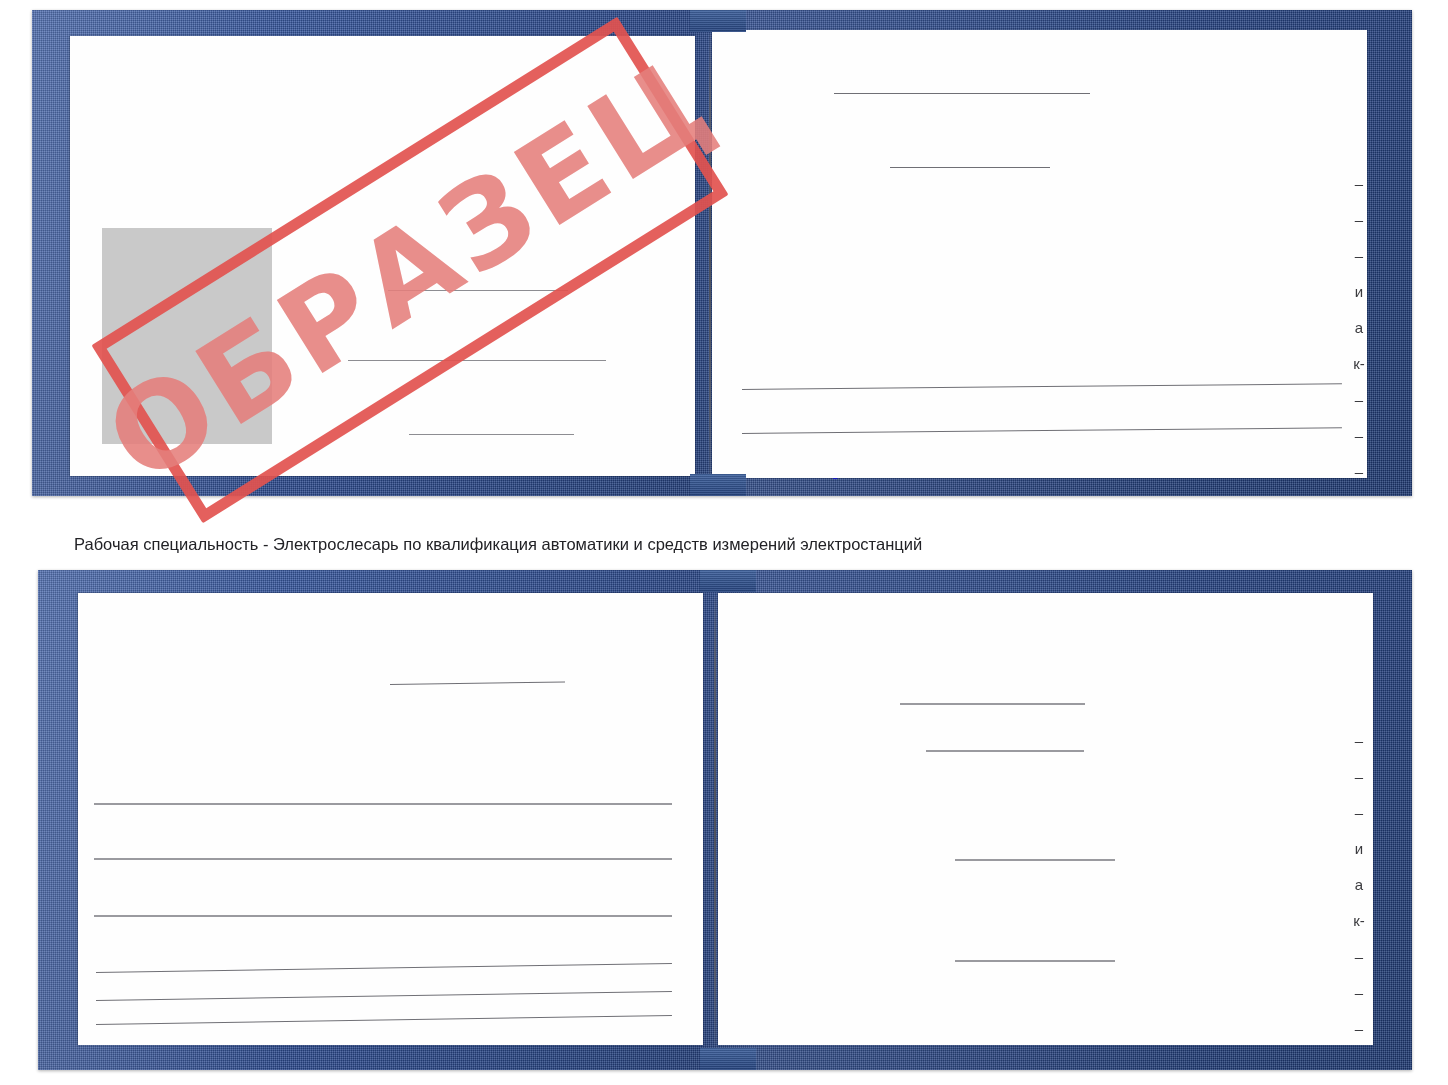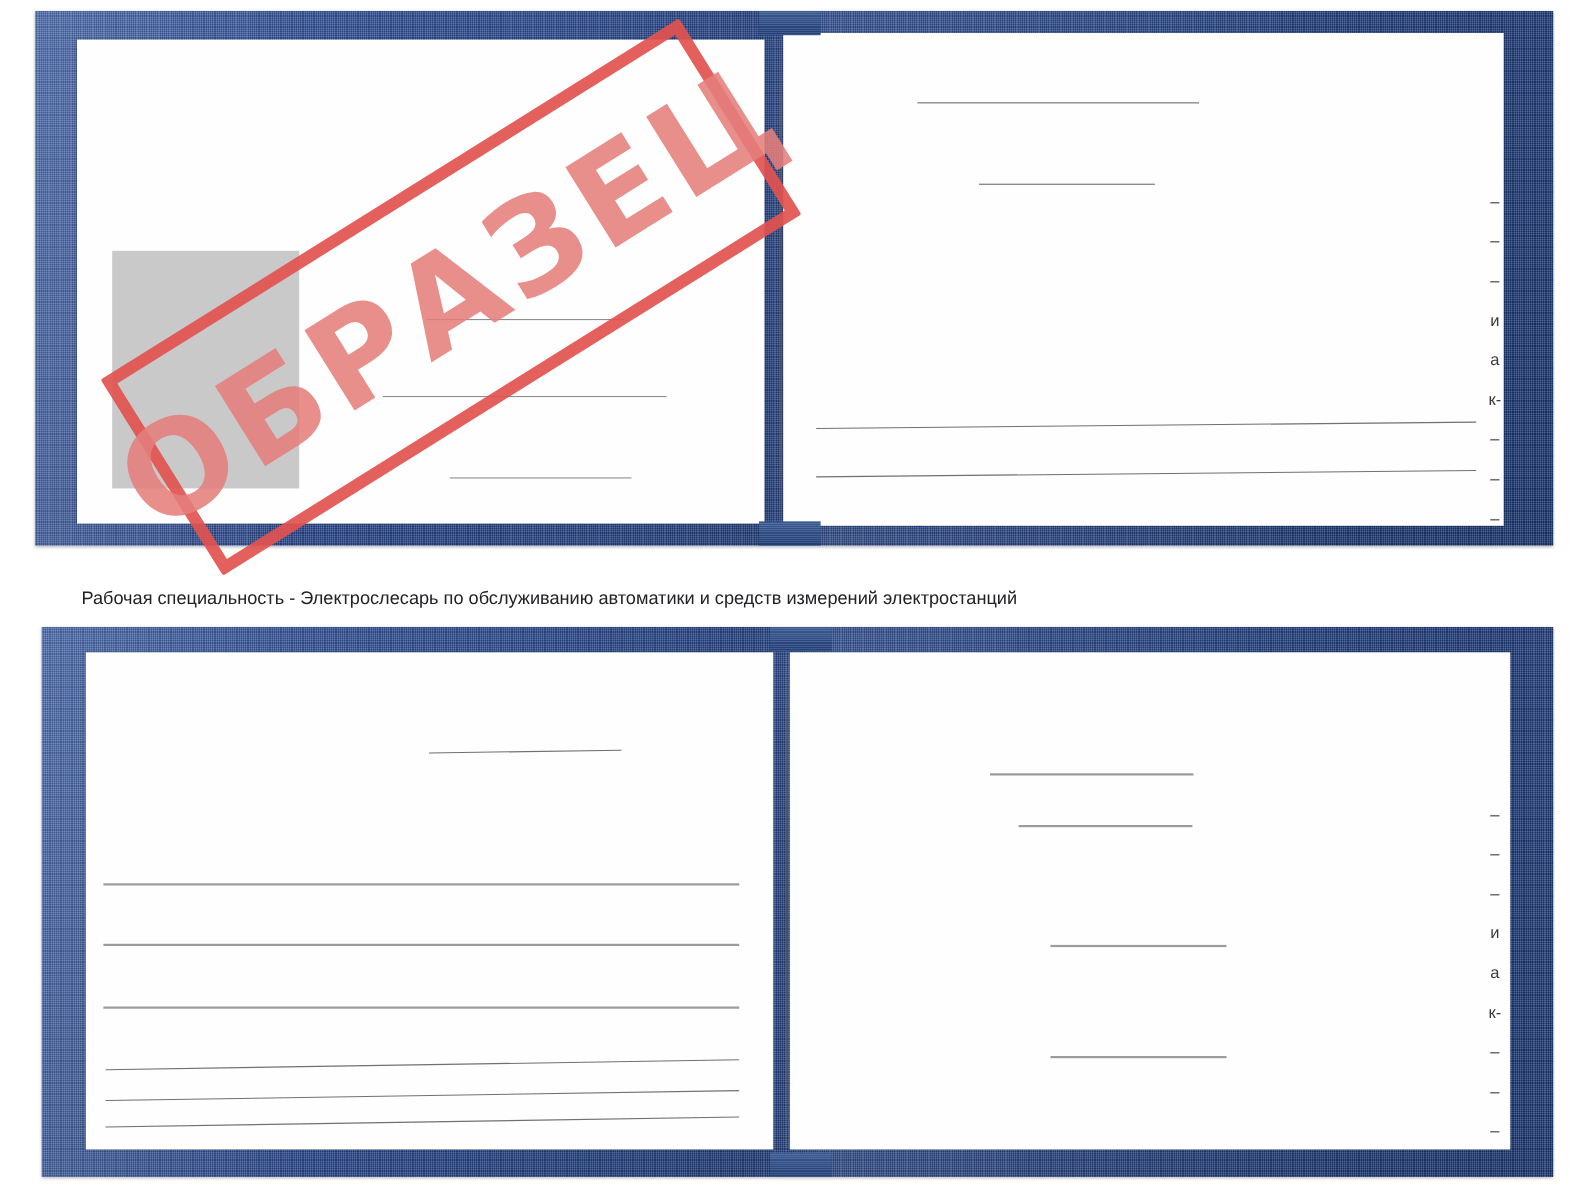--- a/index.html
+++ b/index.html
@@ -162,21 +162,21 @@
   <div>–</div>
   <div>–</div>
   <div>–</div>
 </div>
 
 <div class="stamp" style="left:100px;top:165px;width:620px;height:210px;transform:rotate(-32deg);">
   <div class="frame"></div>
   <div class="word">ОБРАЗЕЦ</div>
 </div>
 
-<div class="caption" style="left:74px;top:533px;">Рабочая специальность - Электрослесарь по обслуживанию автоматики и средств измерений электростанций</div>
+<div class="caption" style="left:74px;top:533px;">Рабочая специальность - Электрослесарь по квалификация автоматики и средств измерений электростанций</div>
 
 <div class="cert" style="left:38px;top:570px;width:1374px;height:500px;"></div>
 
 <div class="spine-tab" style="left:700px;top:570px;"></div>
 <div class="spine-tab" style="left:700px;top:1048px;"></div>
 
 <div class="page left" style="left:78px;top:593px;width:625px;height:452px;"></div>
 <div class="page" style="left:718px;top:593px;width:655px;height:452px;"></div>
 <div class="fold" style="left:714px;top:596px;height:448px;"></div>
 

